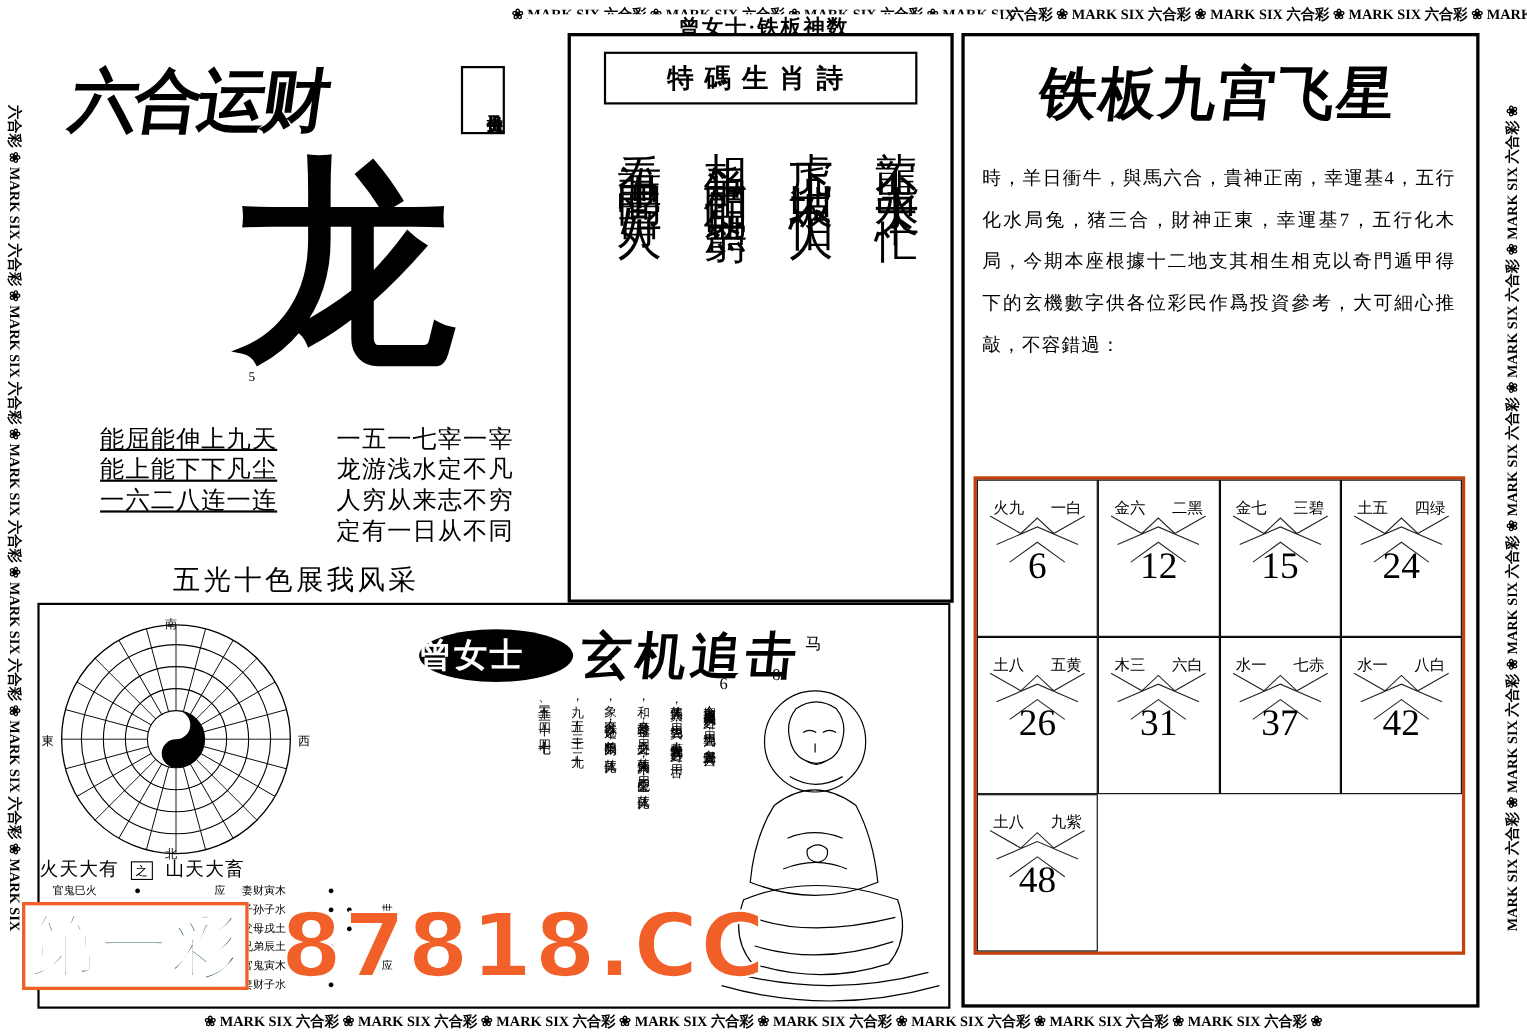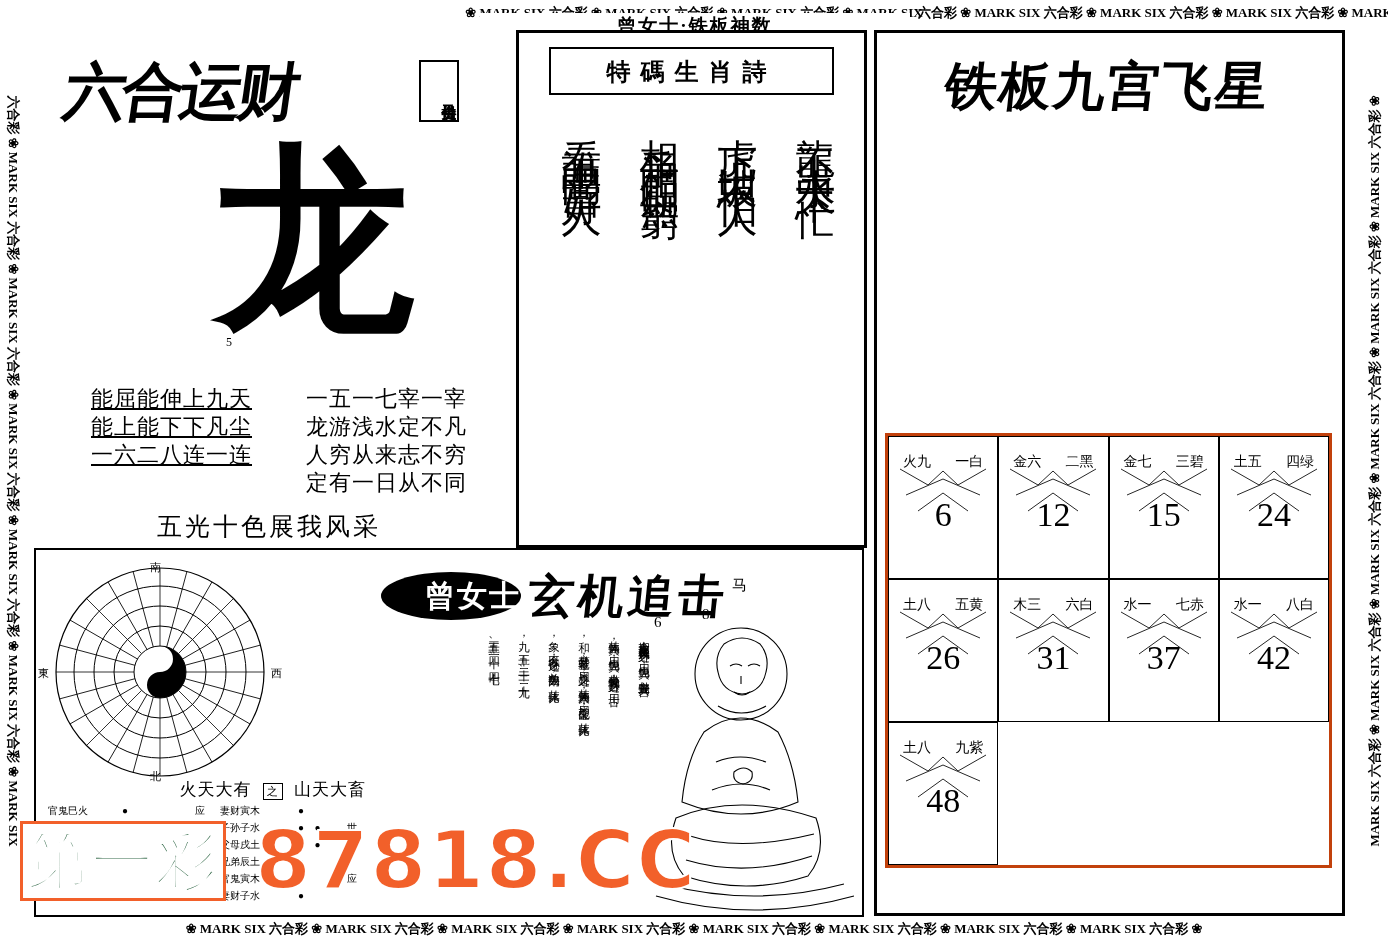--- a/index.html
+++ b/index.html
@@ -134,38 +134,38 @@
   }
 
   
   .blk-bottom{position:absolute;left:34px;top:548px;width:826px;height:365px;border:2px solid #000;background:#fff;overflow:hidden;}
   .bagua{position:absolute;left:14px;top:12px;width:220px;height:220px;}
   .bagua-label{
     position:absolute;font-family:"Liberation Serif",serif;font-size:11px;
   }
   .hex-title{
     position:absolute;top:228px;left:0;width:330px;
-    font-family:"Liberation Serif",serif;font-size:17px;letter-spacing:1px;text-align:right;
+    font-family:"Liberation Serif",serif;font-size:17px;letter-spacing:1px;text-align:left;
   }
   .hex-table{
     position:absolute;left:8px;top:252px;width:320px;height:100px;
     font-family:"Liberation Serif",serif;font-size:10px;line-height:17px;
   }
   .hex-row{position:relative;height:17px;}
   .hex-l{position:absolute;left:4px;width:74px;text-align:left;}
   .hex-dot{position:absolute;left:78px;width:60px;text-align:left;letter-spacing:4px;}
   .hex-mark{position:absolute;left:140px;width:32px;text-align:center;}
   .hex-r{position:absolute;left:176px;width:80px;text-align:left;}
   .hex-dot2{position:absolute;left:254px;width:50px;letter-spacing:4px;}
   .hex-mark2{position:absolute;left:296px;width:24px;text-align:center;}
 
   .logo-oval{
     position:absolute;left:345px;top:22px;width:140px;height:48px;border-radius:50%;
     background:#000;color:#fff;font-family:"DejaVu Sans",sans-serif;font-weight:bold;
-    font-size:30px;line-height:48px;text-align:right;letter-spacing:2px;
+    font-size:30px;line-height:48px;text-align:left;letter-spacing:2px;
   }
   .logo-right{
     position:absolute;left:492px;top:16px;
     font-family:"DejaVu Sans",sans-serif;font-weight:bold;font-size:46px;
     letter-spacing:4px;white-space:nowrap;transform:skewX(-6deg);
   }
   .fig-wrap{position:absolute;left:610px;top:72px;width:215px;height:290px;}
   .fig-num{
     position:absolute;font-family:"Liberation Serif",serif;font-size:15px;
   }
@@ -248,20 +248,21 @@
     <div class="poem-verticals">
       <div class="vcol v1">龍不出水天下忙</div>
       <div class="vcol v2">虎下山坡不怕人</div>
       <div class="vcol v3">相爭相鬥期無窮</div>
       <div class="vcol v4">看誰中間當好人</div>
     </div>
   </div>
 
   <div class="blk-right">
     <div class="right-title">铁板九宫飞星</div>
+    <div class="right-text">時，羊日衝牛，與馬六合，貴神正南，幸運基4，五行化水局兔，猪三合，財神正東，幸運基7，五行化木局，今期本座根據十二地支其相生相克以奇門遁甲得下的玄機數字供各位彩民作爲投資參考，大可細心推敲，不容錯過：</div>
 
     <div class="grid9">
 
       <div class="cell">
         <svg class="star" viewBox="0 0 90 54">
           <path d="M2 4 L30 20 L45 6 L60 20 L88 4 M8 30 L45 14 L82 30 M20 46 L45 28 L70 46" fill="none" stroke="#000" stroke-width="1"></path>
         </svg>
         <span class="clabel-l">火九</span>
         <span class="clabel-r">一白</span>
         <span class="cnum">6</span>

